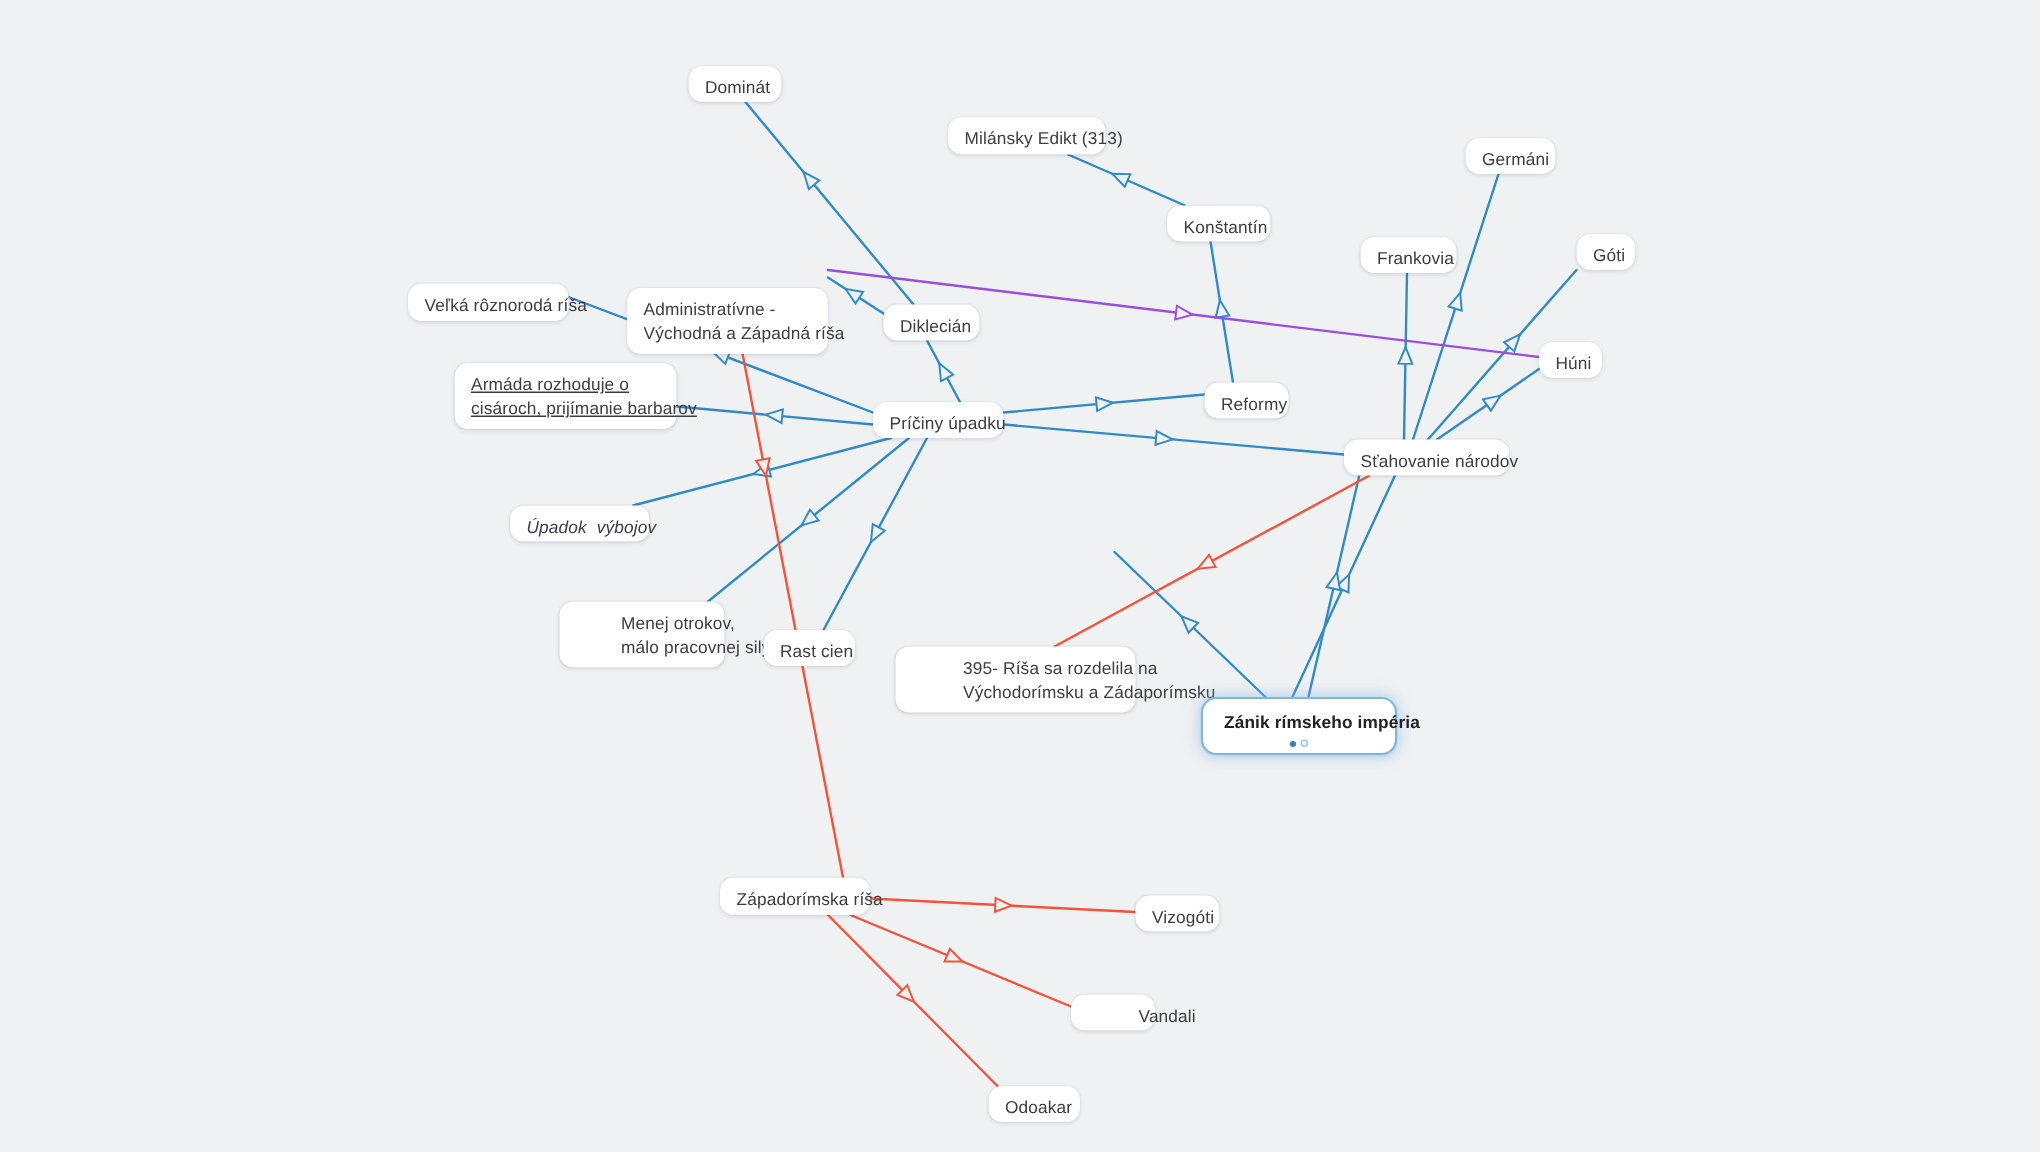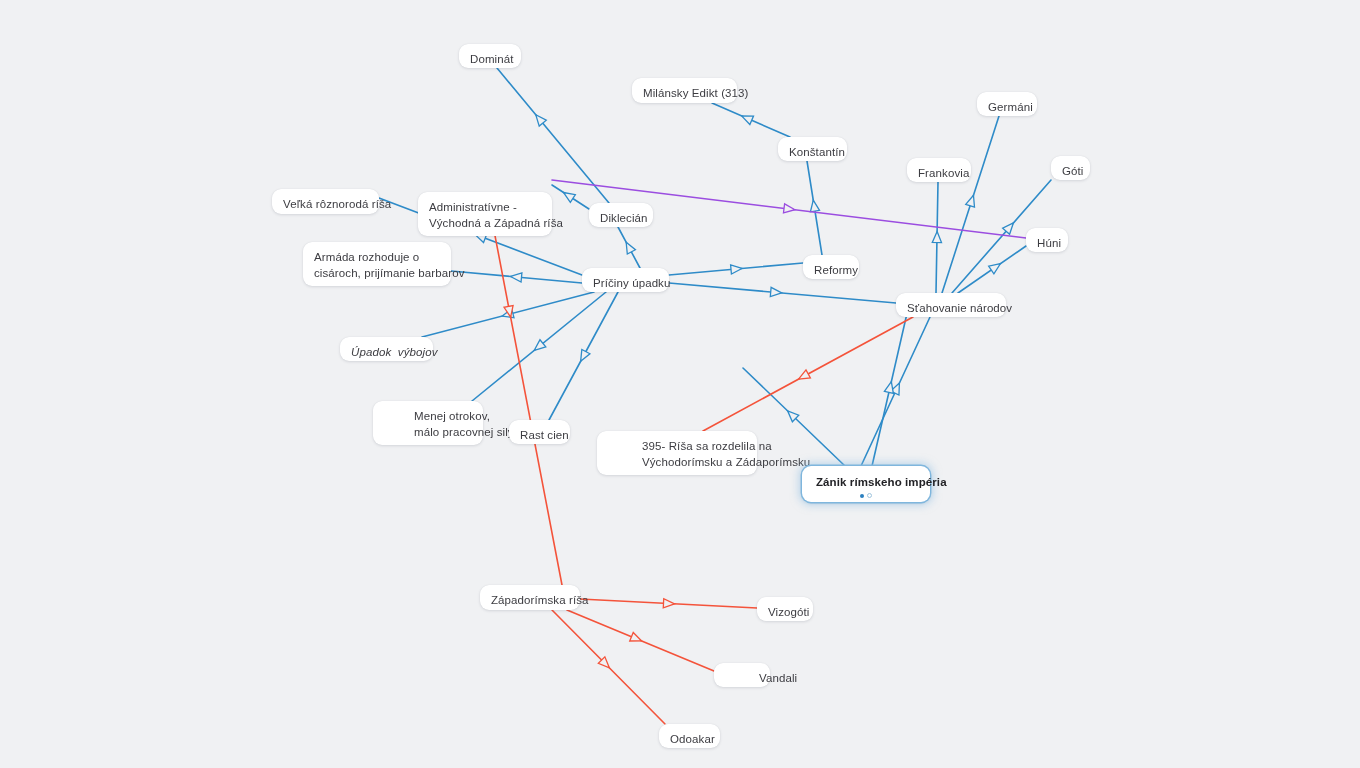--- a/index.html
+++ b/index.html
@@ -178,21 +178,21 @@
       <div class="node" style="left: 632px; top: 65px; width: 105px; height: 25px;"><span>Milánsky Edikt (313)</span></div>
       <div class="node" style="left: 977px; top: 79px; width: 60px; height: 24px;"><span>Germáni</span></div>
       <div class="node" style="left: 778px; top: 124px; width: 69px; height: 24px;"><span>Konštantín</span></div>
       <div class="node" style="left: 907px; top: 145px; width: 64px; height: 24px;"><span>Frankovia</span></div>
       <div class="node" style="left: 1051px; top: 143px; width: 39px; height: 24px;"><span>Góti</span></div>
       <div class="node" style="left: 418px; top: 137px; width: 134px; height: 44px; margin-top: 42px;"><span>Administratívne -
 Východná a Západná ríša</span></div>
       <div class="node" style="left: 272px; top: 160px; width: 107px; height: 25px; margin-top: 16px;"><span>Veľká rôznorodá ríša</span></div>
       <div class="node" style="left: 589px; top: 190px; width: 64px; height: 24px;"><span>Diklecián</span></div>
       <div class="node" style="left: 1026px; top: 215px; width: 42px; height: 24px;"><span>Húni</span></div>
-      <div class="node" style="left: 303px; top: 229px; width: 148px; height: 44px;"><span>Armáda rozhoduje o
+      <div class="node" style="left: 303px; top: 229px; width: 148px; height: 44px; text-decoration: underline;"><span>Armáda rozhoduje o
 cisároch, prijímanie barbarov</span></div>
       <div class="node" style="left: 803px; top: 242px; width: 56px; height: 24px;"><span>Reformy</span></div>
       <div class="node" style="left: 582px; top: 255px; width: 87px; height: 24px;"><span>Príčiny úpadku</span></div>
       <div class="node" style="left: 896px; top: 280px; width: 110px; height: 24px;"><span>Sťahovanie národov</span></div>
       <div class="node" style="left: 340px; top: 324px; width: 93px; height: 24px; font-style: italic;"><span>Úpadok  výbojov</span></div>
       <div class="node" style="left: 373px; top: 388px; width: 110px; height: 44px; padding-left: 41px;"><span>Menej otrokov,
 málo pracovnej sily</span></div>
       <div class="node" style="left: 509px; top: 407px; width: 61px; height: 24px;"><span>Rast cien</span></div>
       <div class="node" style="left: 597px; top: 418px; width: 160px; height: 44px; padding-left: 45px;"><span>395- Ríša sa rozdelila na
 Východorímsku a Zádaporímsku</span></div>

